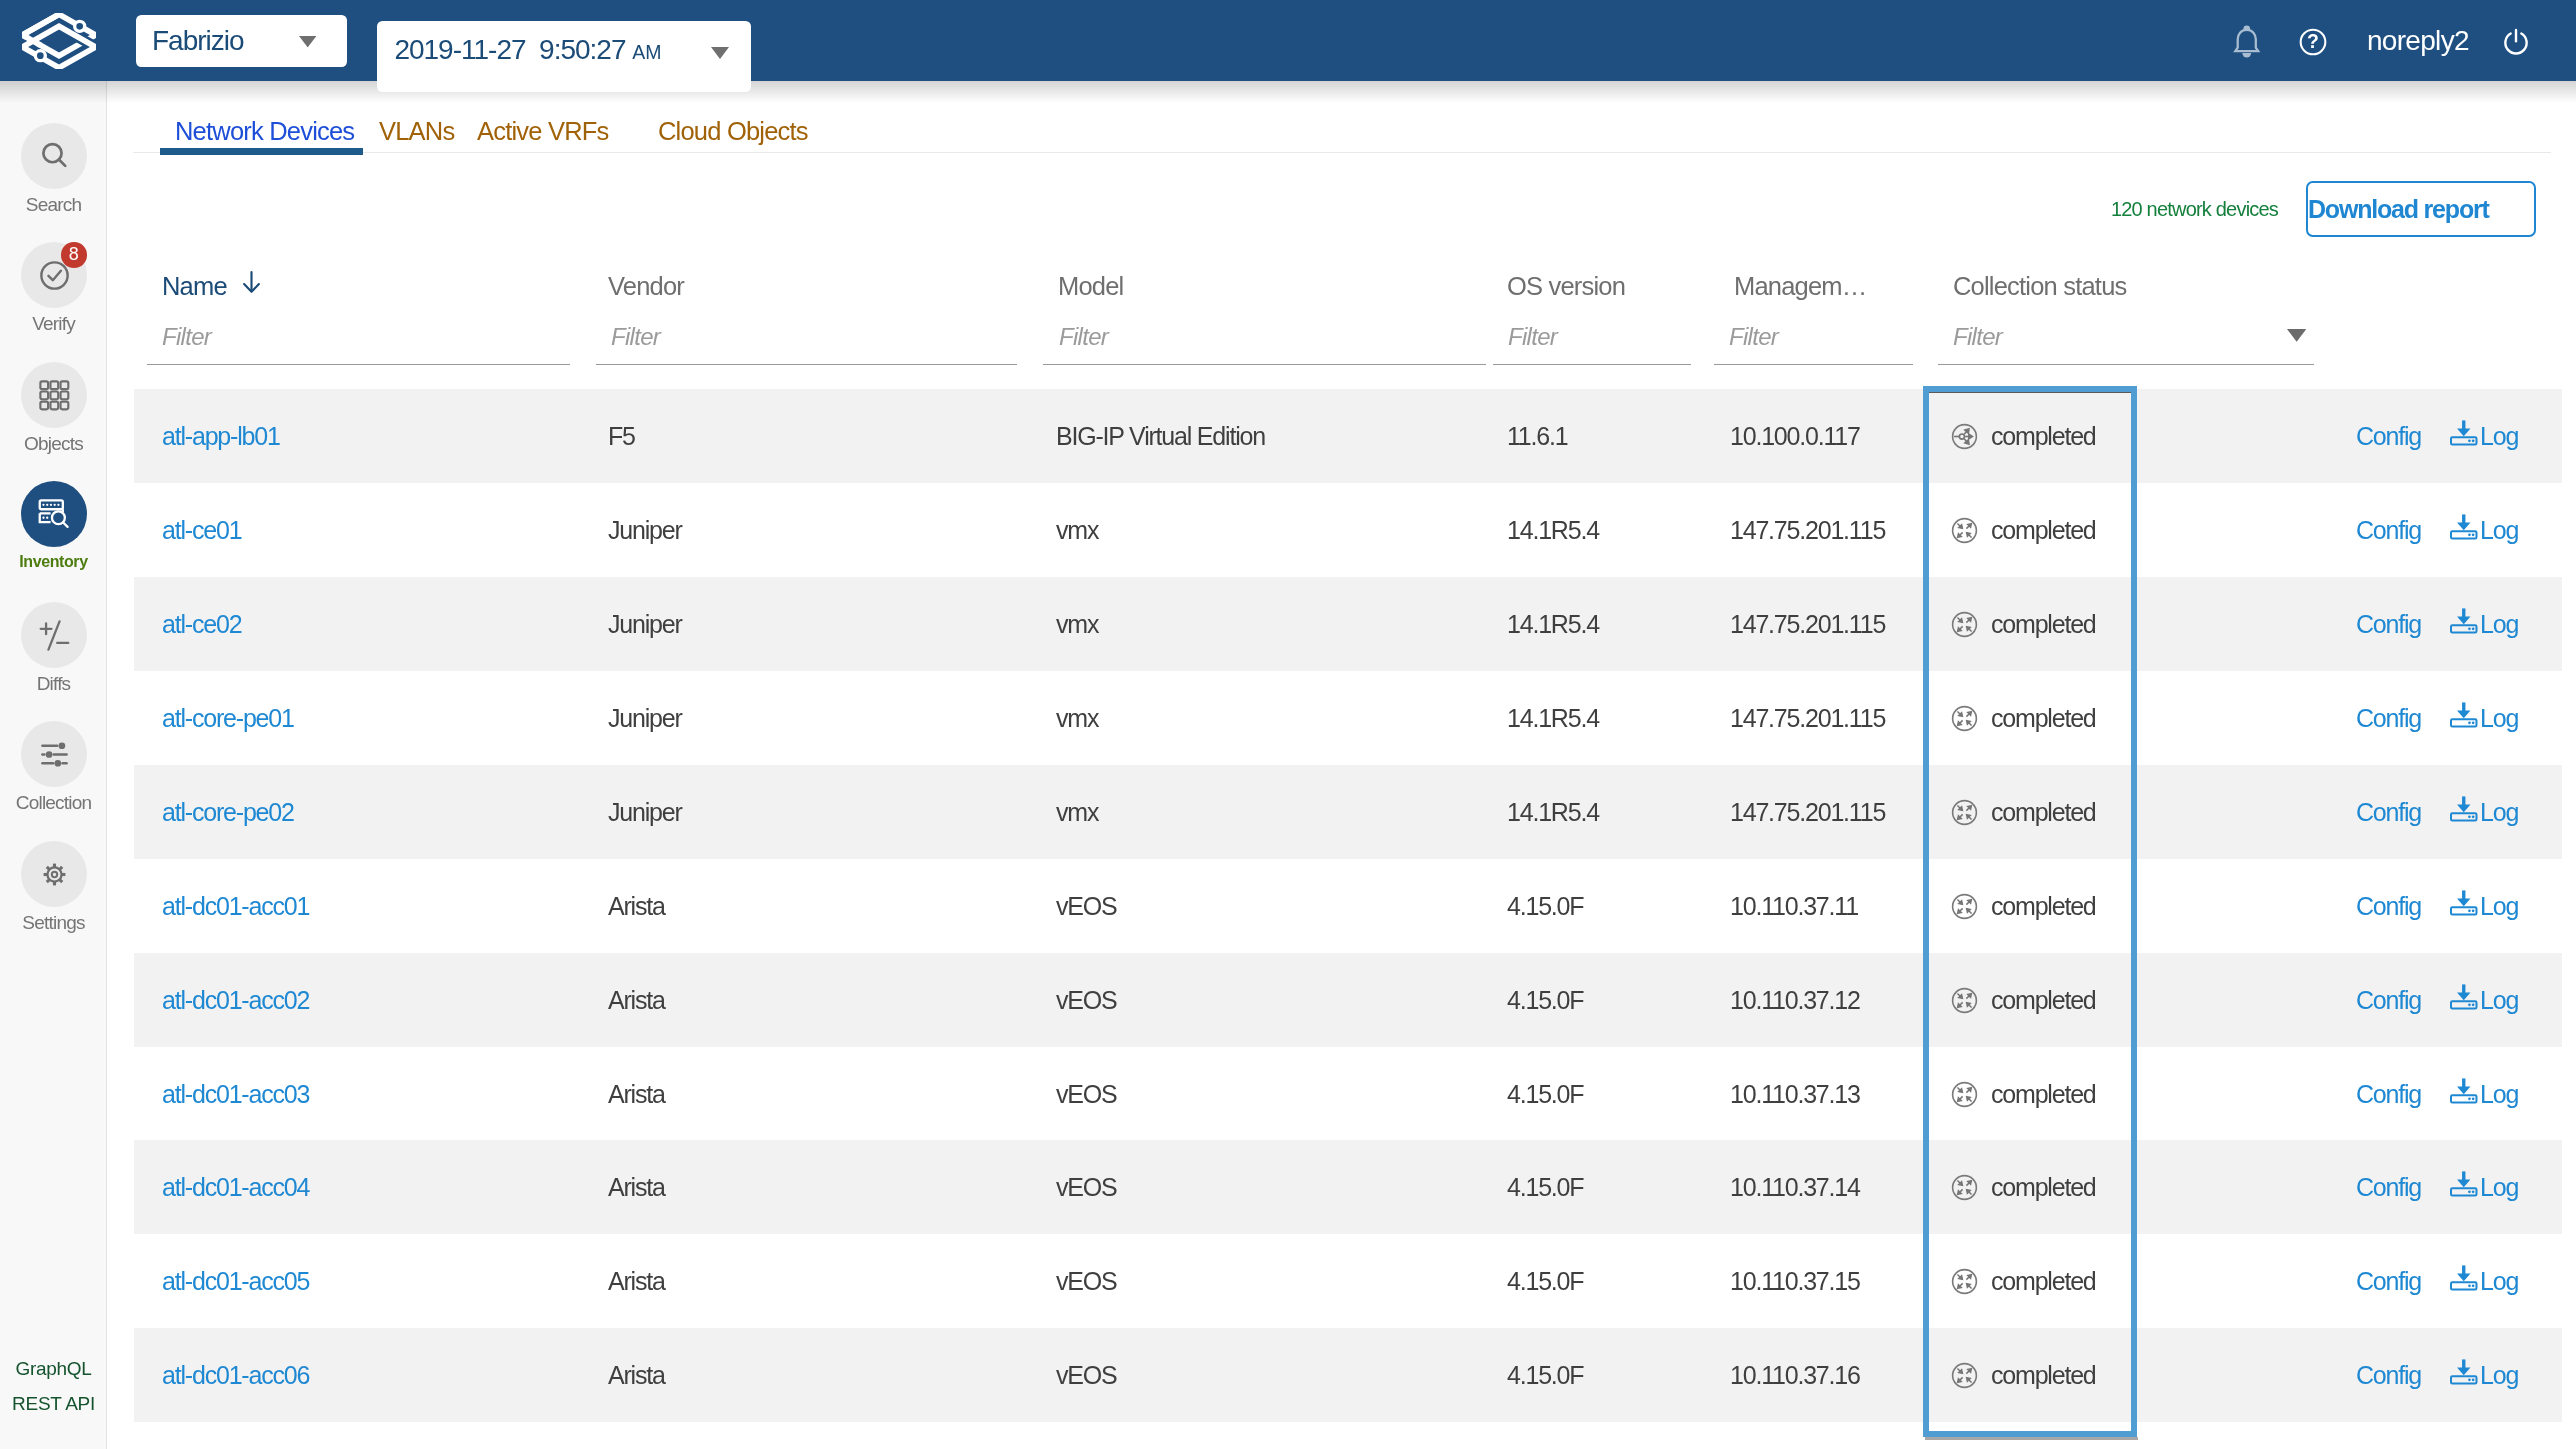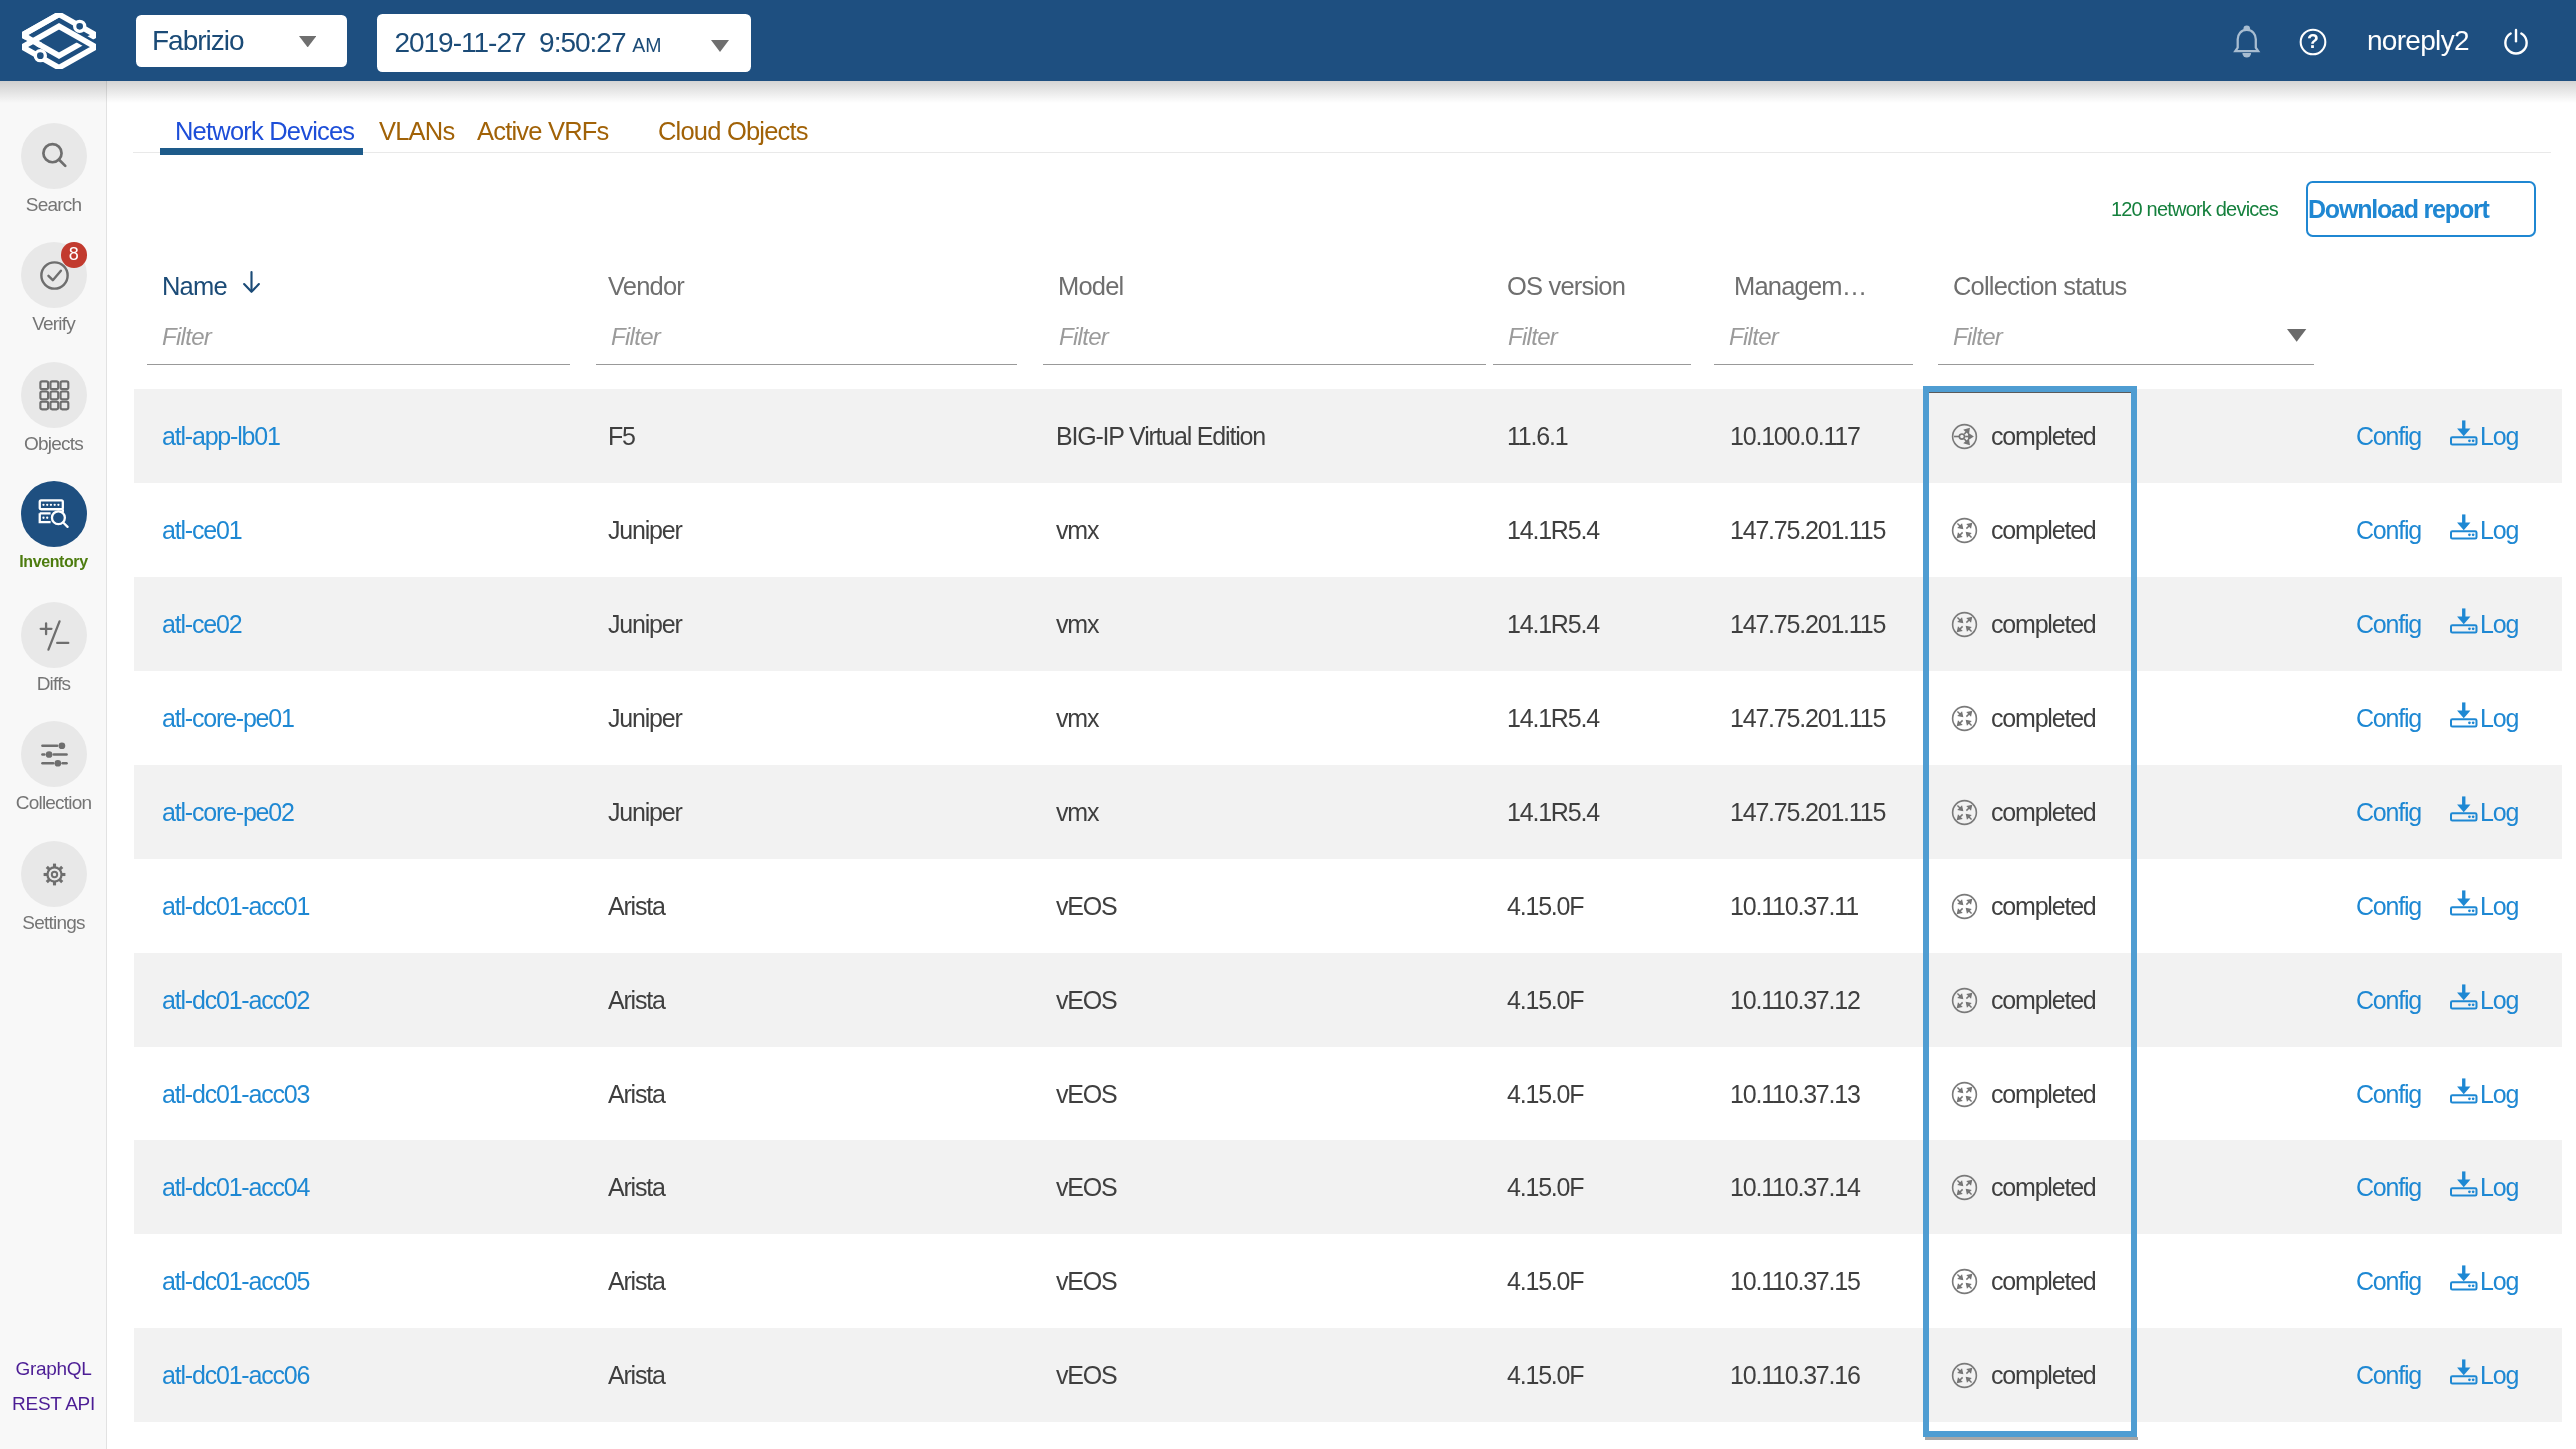--- a/index.html
+++ b/index.html
@@ -8,21 +8,21 @@
 #topbar { position:absolute; left:0; top:0; width:2576px; height:81px; background:#1e4f80; z-index:5; }
 #tshadow { position:absolute; left:0; top:81px; width:2576px; height:21.5px;
   background:linear-gradient(to bottom, rgba(40,40,40,0.20), rgba(40,40,40,0.0)); z-index:4; }
 #sidebar { position:absolute; left:0; top:81px; width:107px; height:1369px; background:#f8f8f8; border-right:1.3px solid #e2e2e2; }
 .scirc { position:absolute; left:21px; width:66px; height:66px; border-radius:50%;
   display:flex; align-items:center; justify-content:center; }
 .slab { position:absolute; left:0; width:107px; text-align:center; font-size:19px; color:#757575; letter-spacing:-0.8px;}
 .slab.act { color:#4d7c0f; font-weight:bold; font-size:16px; letter-spacing:-0.4px; }
 .badge { position:absolute; left:61px; top:161px; width:25.5px; height:25.5px; border-radius:50%; background:#c23a2e;
   color:#fff; font-size:18px; text-align:center; line-height:25.5px; }
-.api { position:absolute; left:0; width:107px; text-align:center; font-size:19px; color:#4c1d95; letter-spacing:-0.3px;}
+.api { position:absolute; left:0; width:107px; text-align:center; font-size:19px; color:#14532d; letter-spacing:-0.3px;}
 .selbox { position:absolute; background:#fff; border-radius:5.4px; }
 .seltxt { color:#1b4b77; letter-spacing:-0.3px; }
 #tabs span { position:absolute; font-size:25.5px; letter-spacing:-0.8px; color:#a16207; }
 .hdr { position:absolute; top:272px; font-size:25.5px; letter-spacing:-0.8px; color:#6f6f6f; }
 .flt { position:absolute; top:323px; font-size:24px; font-style:italic; color:#9b9b9b; letter-spacing:-0.7px; }
 .ful { position:absolute; top:364px; height:1.3px; background:#999999; }
 .row { position:absolute; left:134px; width:2428px; height:94px; }
 .row .c { position:absolute; top:0; height:94px; line-height:94px; font-size:25px; letter-spacing:-1.2px; color:#3f3f3f; white-space:nowrap; }
 .row .lnk { color:#1e88d3; }
 .row .cic { position:absolute; top:34px; }
@@ -656,21 +656,21 @@
 </g>
 <circle cx="86" cy="20" r="7.5" fill="#1e4f80" stroke="#ffffff" stroke-width="5"></circle>
 <circle cx="27" cy="64" r="7.5" fill="#1e4f80" stroke="#ffffff" stroke-width="5"></circle>
 </svg>
 <div class="selbox" style="left:136px;top:14.8px;width:211px;height:52px">
   <div class="seltxt" style="position:absolute;left:16px;top:0;height:52px;line-height:52px;font-size:28px;letter-spacing:-1px">Fabrizio</div>
   <svg width="17.4" height="11.4" viewBox="0 0 26 17" style="position:absolute;left:163px;top:21px">
         <polygon points="0,0 26,0 13,17" fill="#6f6f6f"></polygon>
       </svg>
 </div>
-<div class="selbox" style="left:377px;top:14px;width:374px;height:58px">
+<div class="selbox" style="left:377px;top:21px;width:374px;height:71px">
   <div class="seltxt" style="position:absolute;left:17.4px;top:0;height:58px;line-height:58px;font-size:28px;letter-spacing:-1px">2019-11-27&nbsp; 9:50:27 <span style="font-size:19.5px;letter-spacing:0">AM</span></div>
   <svg width="18" height="12" viewBox="0 0 27 18" style="position:absolute;left:334px;top:25.5px">
         <polygon points="0,0 27,0 13.5,18" fill="#6f6f6f"></polygon>
       </svg>
 </div>
 <svg width="29.5" height="34" viewBox="0 0 44 50" style="position:absolute;left:2232px;top:25px;opacity:.78">
 <g stroke="#cfdce8" fill="none" stroke-width="3.4">
 <path d="M22 7 c-8.5 0 -13.5 6.5 -13.5 14 v12.5 l-3.5 5 h34 l-3.5 -5 V21 c0 -7.5 -5 -14 -13.5 -14 z"></path>
 </g>
 <path d="M17 5.5 a5 5 0 0 1 10 0 v3 h-10 z" fill="#cfdce8"></path>

